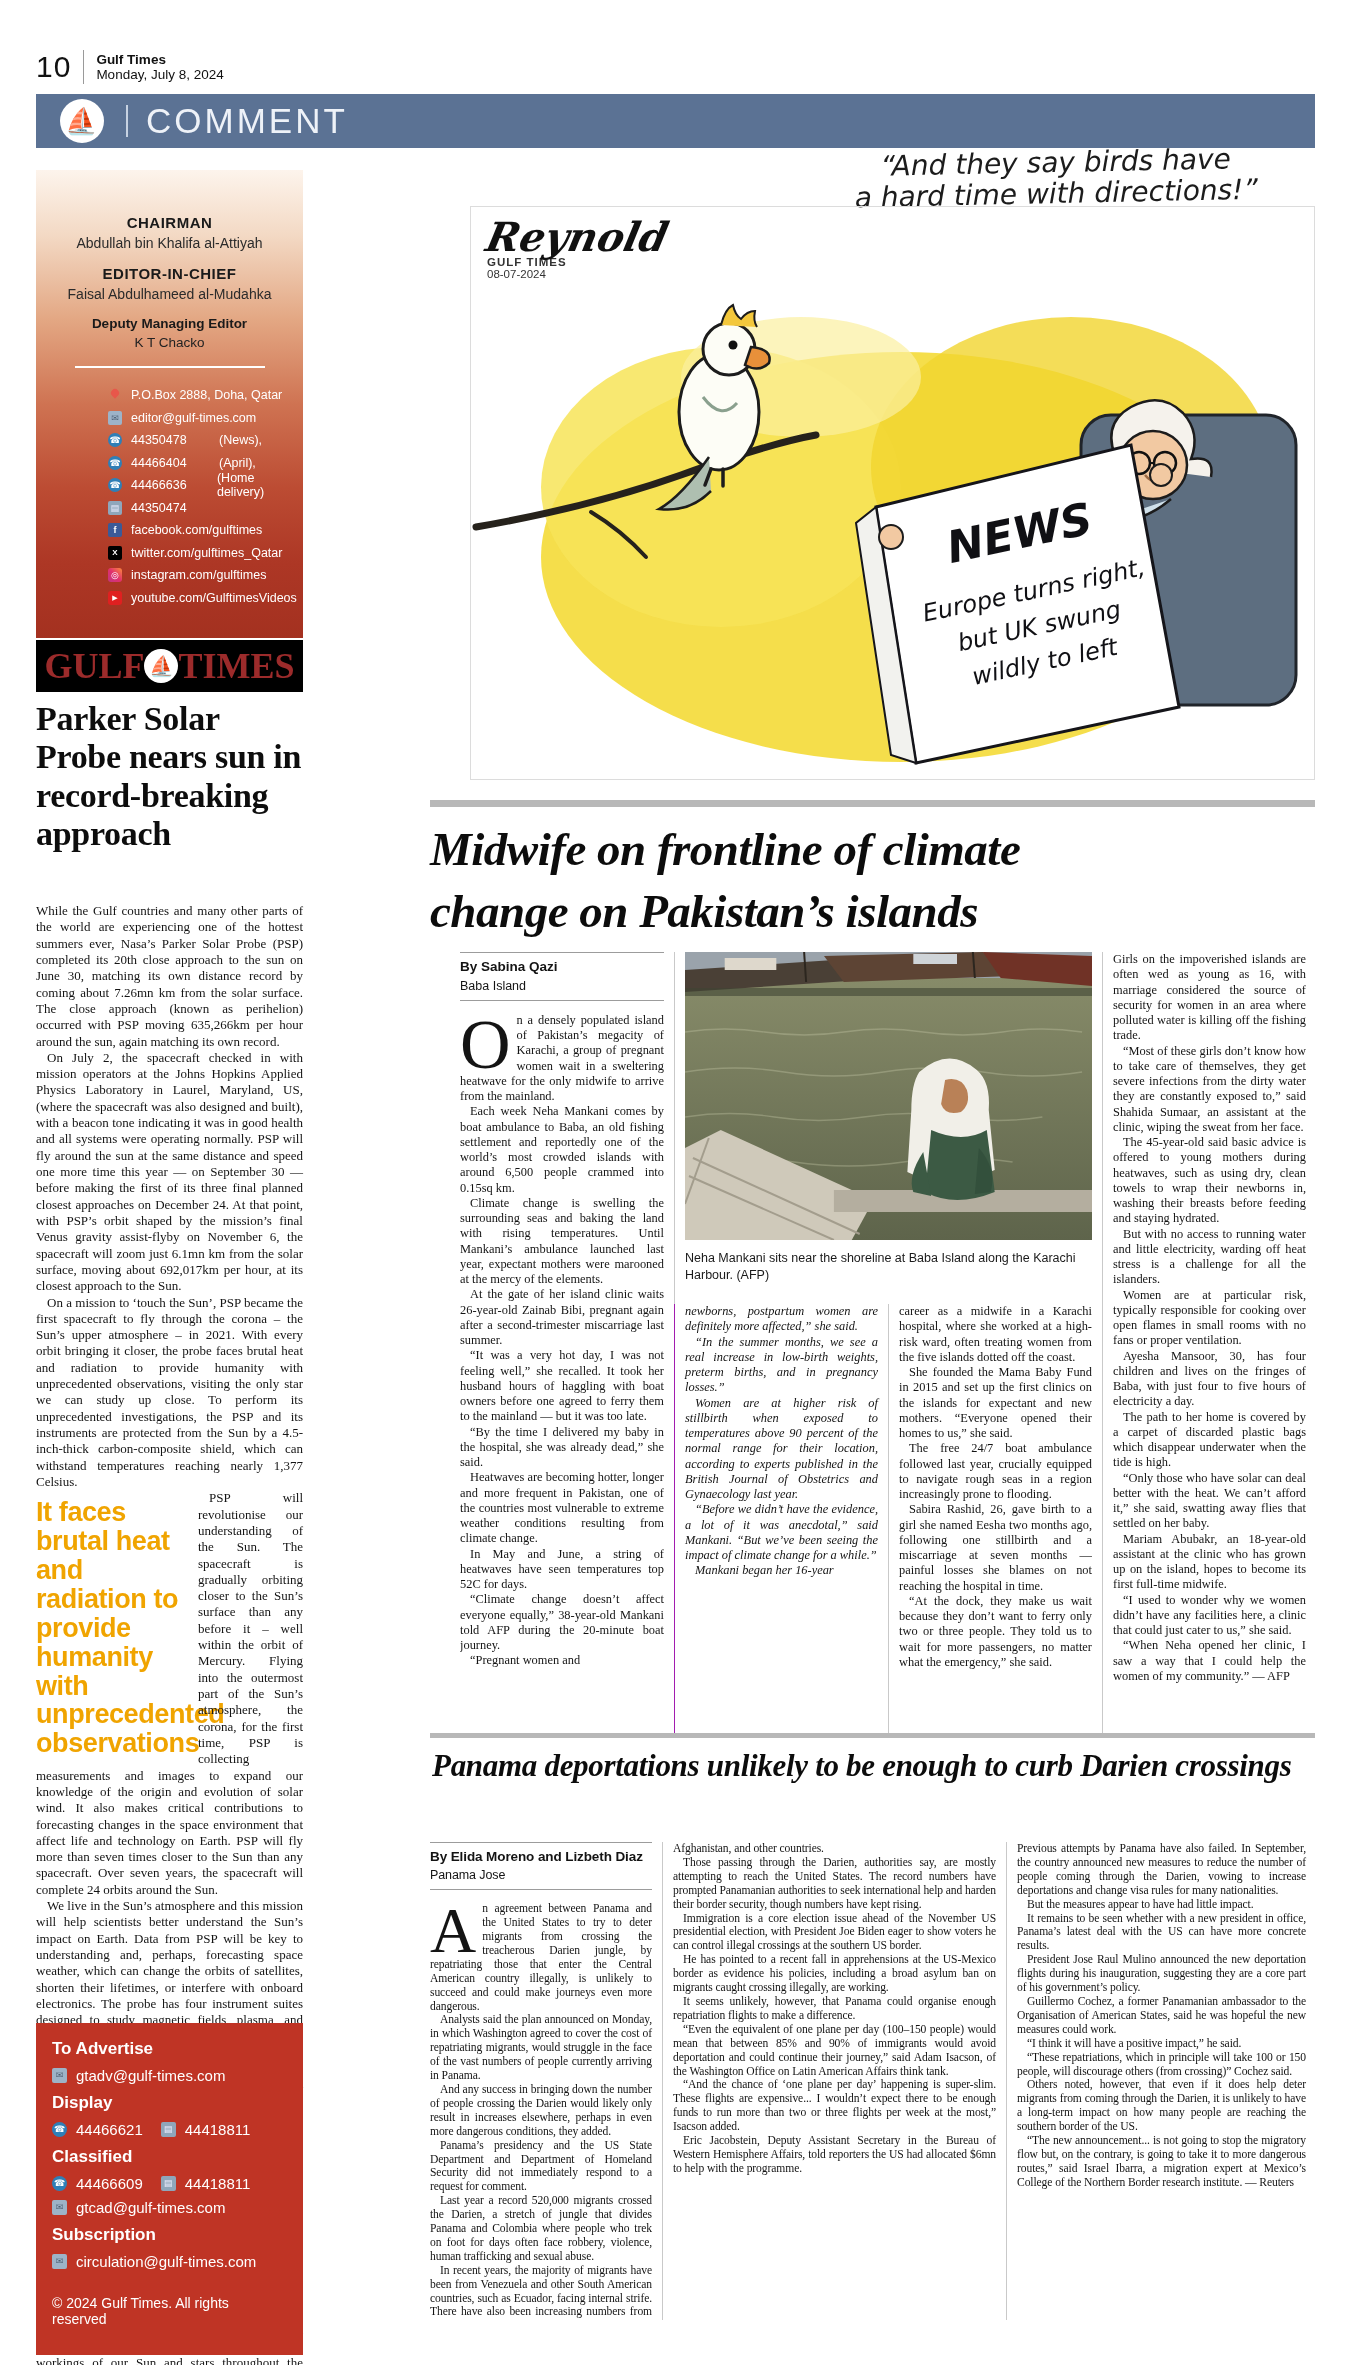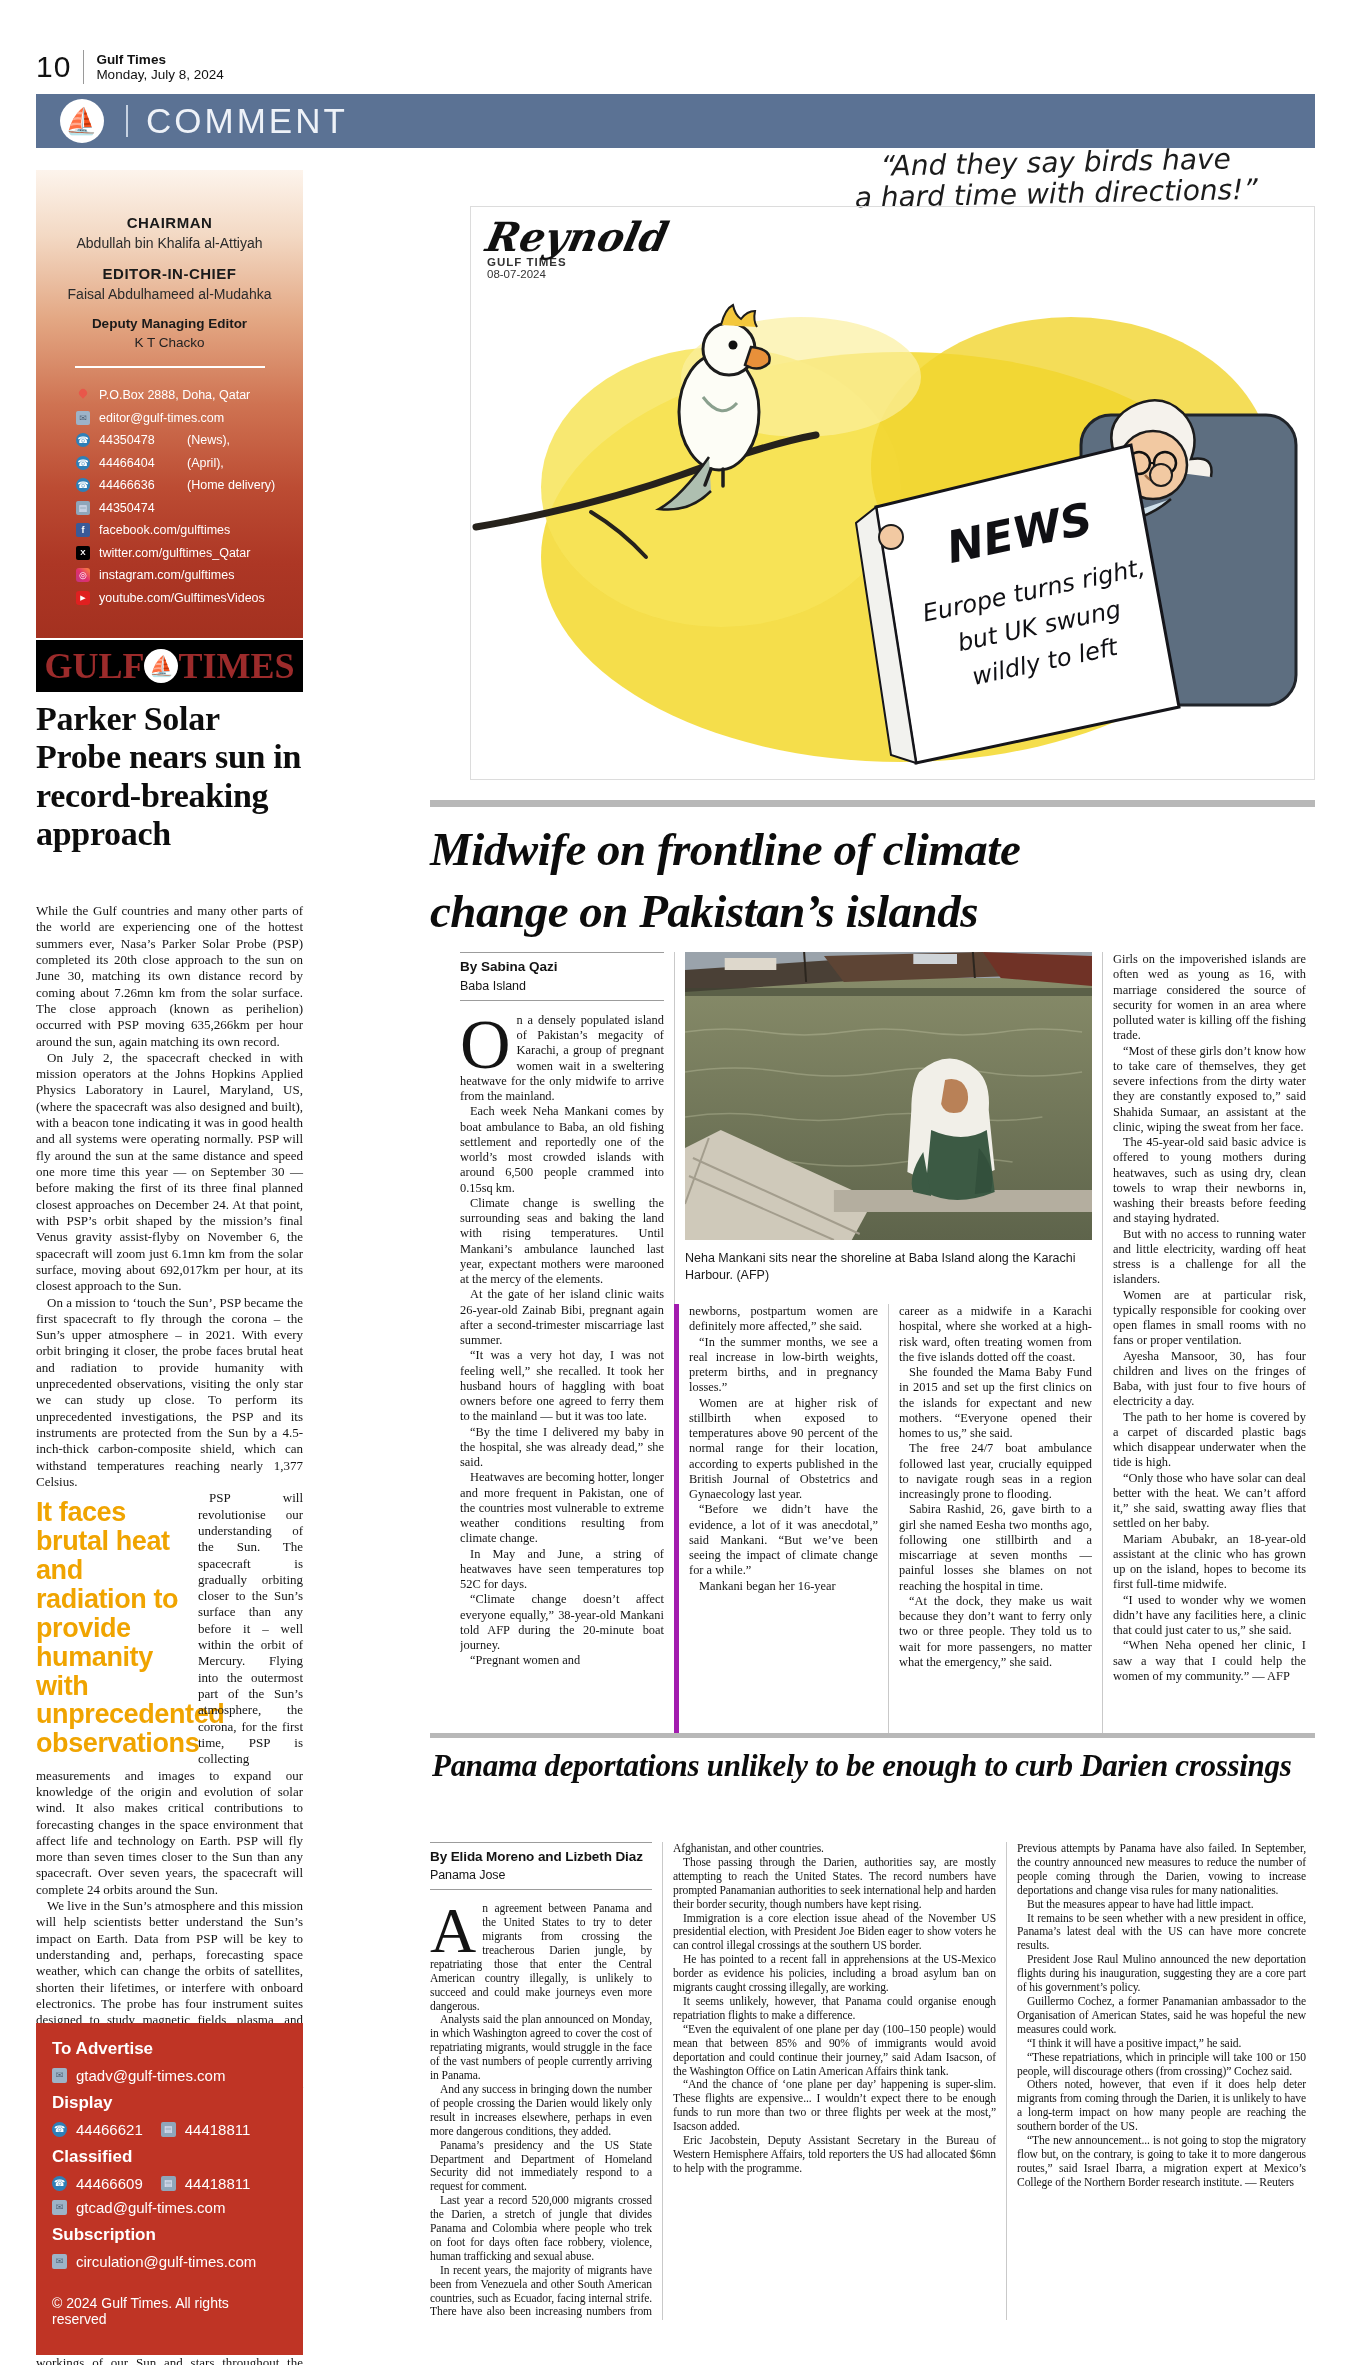--- a/index.html
+++ b/index.html
@@ -24,21 +24,21 @@
   
   .sidebar{position:absolute;left:36px;top:170px;width:267px;}
   .s-abs{position:absolute;left:0;right:0;}
   .masthead{top:0;height:468px;text-align:center;box-sizing:border-box;padding-top:44px;
     background:linear-gradient(180deg,#fdf4ec 0%,#f3d9c4 14%,#e3a783 32%,#cf7352 50%,#bc4c33 68%,#ad3725 84%,#a43120 100%);}
   .mh-label{font-weight:bold;font-size:15px;letter-spacing:.5px;color:#1a1a1a;}
   .mh-name{font-size:14px;color:#2b2b2b;margin:4px 0 14px;}
   .mh-label-sm{font-weight:bold;font-size:13.5px;color:#1a1a1a;}
   .mh-name-sm{font-size:13.5px;color:#222;margin-top:4px;}
   .mh-rule{width:190px;height:2px;background:#fff;margin:16px auto 16px;}
-  .contacts{text-align:left;padding-left:40px;color:#fff;font-size:12.5px;}
+  .contacts{text-align:left;padding-left:72px;color:#fff;font-size:12.5px;}
   .crow{display:flex;align-items:center;height:22.5px;}
   .cic{display:inline-flex;width:14px;height:14px;border-radius:3px;margin-right:9px;flex:none;
        align-items:center;justify-content:center;font-size:9px;color:#fff;}
   .ic-pin{background:transparent;position:relative;}
   .ic-pin::before{content:"";position:absolute;left:3px;top:1px;width:8px;height:8px;border-radius:50% 50% 50% 0;
                   background:#e8574a;transform:rotate(-45deg);}
   .ic-mail{background:#9db3c8;border-radius:2px;color:#4a5c70;}
   .ic-phone{background:#2f7fb7;border-radius:50%;}
   .ic-fax{background:#8fa6bb;border-radius:2px;color:#eef;}
   .ic-fb{background:#3a5a98;border-radius:2px;font-weight:bold;}
@@ -92,21 +92,21 @@
   .dc{float:left;font-family:"Liberation Serif",serif;font-size:64px;line-height:50px;padding:4px 6px 0 0;}
 
   .mw{position:absolute;left:460px;top:952px;width:856px;height:786px;overflow:hidden;
       display:grid;grid-template-columns:1fr 1fr 1fr 1fr;grid-template-rows:352px auto;}
   .col{box-sizing:border-box;padding:0 10px;font-family:"Liberation Serif",serif;font-size:12.4px;
        line-height:1.23;text-align:justify;color:#141414;}
   .col p{margin:0;text-indent:10px;}
   .col p.first{text-indent:0;}
   .mw-c1{grid-area:1/1/3/2;padding-left:0;}
   .mw-photo{grid-area:1/2/2/4;border-left:1px solid #c9c9c9;}
-  .mw-c2{grid-area:2/2/3/3;border-left:5px solid #a21caf;}
+  .mw-c2{grid-area:2/2/3/3;border-left:1px solid #a21caf;font-style:italic;}
   .mw-c3{grid-area:2/3/3/4;border-left:1px solid #c9c9c9;}
   .mw-c4{grid-area:1/4/3/5;border-left:1px solid #c9c9c9;}
   .photo-cap{font-family:"Liberation Sans",sans-serif;font-size:12.5px;line-height:1.3;padding-top:6px;
              text-align:left;color:#1a1a1a;}
 
   .pn{position:absolute;left:430px;top:1842px;width:886px;height:478px;overflow:hidden;
       display:grid;grid-template-columns:232px 344px 1fr;}
   .pn .col{font-size:11.6px;line-height:1.2;letter-spacing:-.1px;}
   .pn-c1{padding-left:0;}
   .pn-c2{border-left:1px solid #c9c9c9;}

